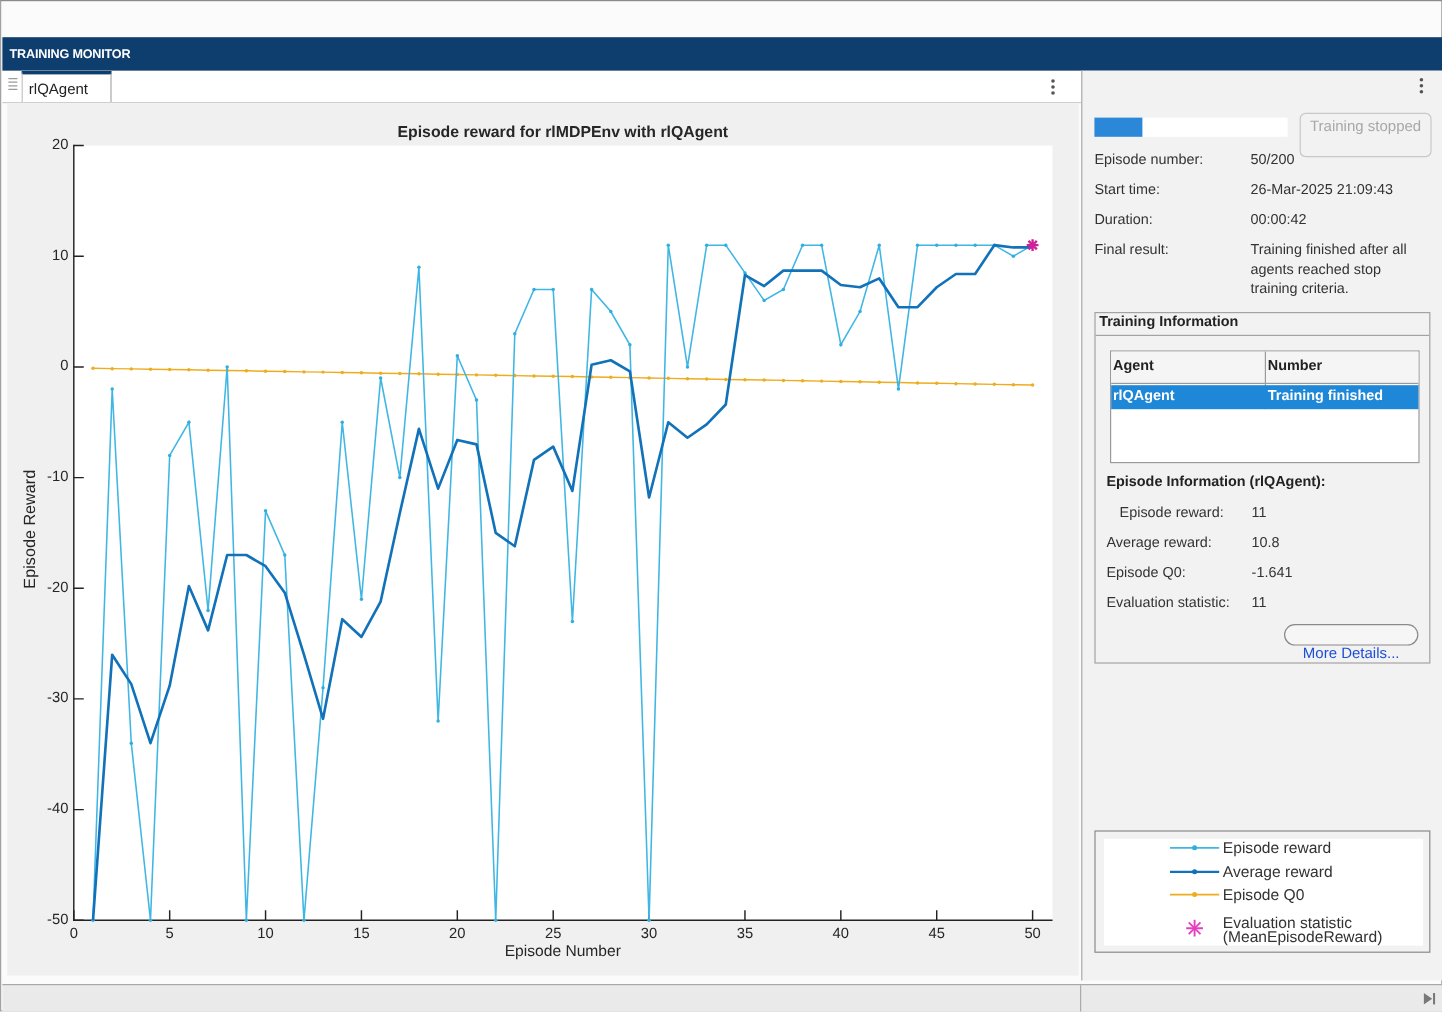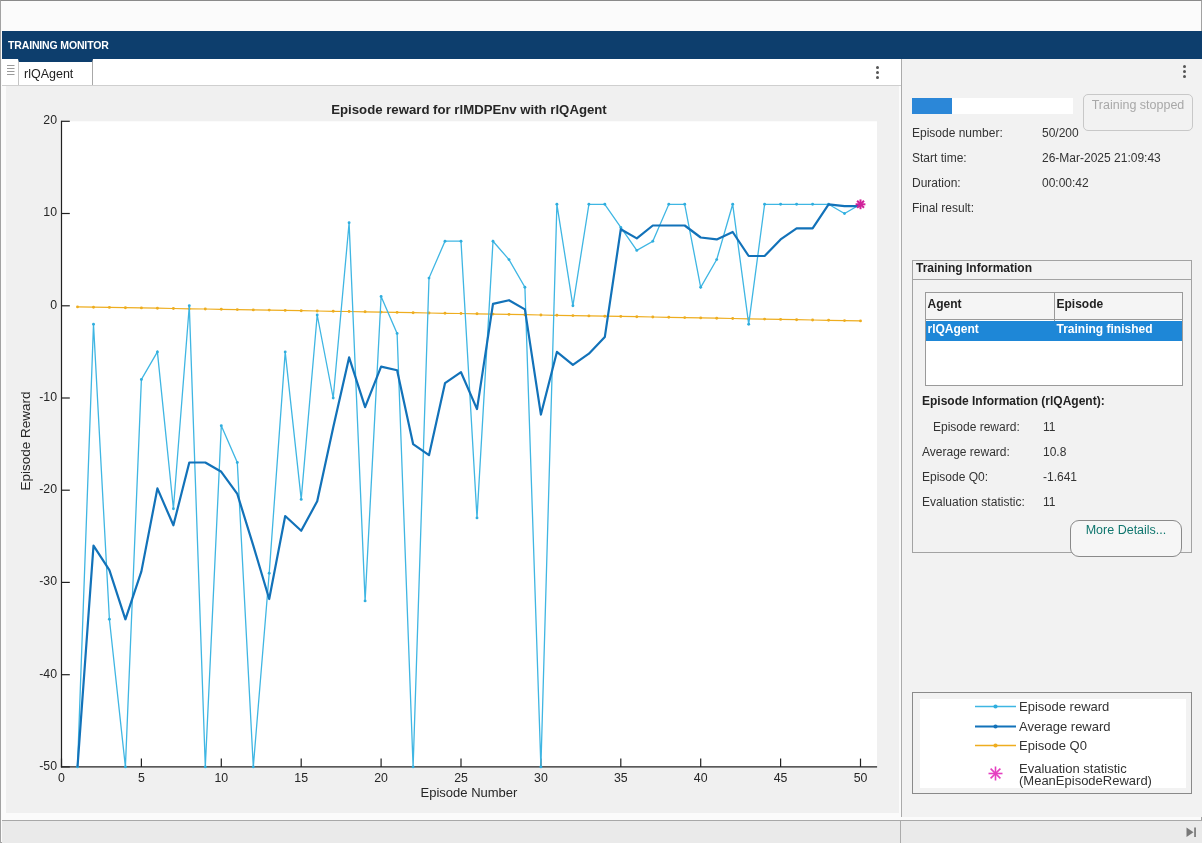--- a/index.html
+++ b/index.html
@@ -219,44 +219,45 @@
   <div class="abs" style="left:10px;top:39px;width:161px;height:16.5px;background:#fff"></div>
   <div class="abs" style="left:10px;top:39px;width:40px;height:16.5px;background:#2b87d8"></div>
   <div class="abs" style="left:181px;top:35px;width:110px;height:37px;border:1px solid #c8c8c8;border-radius:5px;text-align:center;padding-top:3px;font-size:12.5px;color:#a8a8a8">Training stopped</div>
   <div class="abs lbl" style="left:10px;top:67.5px">Episode number:</div>
       <div class="abs lbl" style="left:140px;top:67.5px">50/200</div>
   <div class="abs lbl" style="left:10px;top:92.5px">Start time:</div>
       <div class="abs lbl" style="left:140px;top:92.5px">26-Mar-2025 21:09:43</div>
   <div class="abs lbl" style="left:10px;top:117.5px">Duration:</div>
       <div class="abs lbl" style="left:140px;top:117.5px">00:00:42</div>
   <div class="abs lbl" style="left:10px;top:142.5px">Final result:</div>
+      <div class="abs lbl" style="left:140px;top:142.5px;width:140px;line-height:15.9px">Training finished after all agents reached stop training criteria.</div>
 
   <div class="grpbox" style="top:201px;height:293px">
     <div class="grphead">Training Information</div>
         <div class="grpline"></div>
     <div class="abs" style="left:12px;top:31px;width:258px;height:94px;background:#fff;border:1px solid #9a9a9a">
       <div class="abs" style="left:0;top:0;width:256px;height:27px;background:#f5f5f5;border-bottom:1px solid #9a9a9a"></div>
       <div class="abs" style="left:128px;top:0;width:1px;height:48px;background:#9a9a9a"></div>
       <div class="abs" style="left:1.5px;top:4px;font-size:12px;font-weight:bold;color:#222">Agent</div>
-      <div class="abs" style="left:130.5px;top:4px;font-size:12px;font-weight:bold;color:#222">Episode</div>
+      <div class="abs" style="left:130.5px;top:4px;font-size:12px;font-weight:bold;color:#222">Number</div>
       <div class="abs" style="left:0;top:28px;width:256px;height:20px;background:#1e87d7">
         <div class="abs" style="left:1.5px;top:1px;font-size:12px;font-weight:bold;color:#fff">rlQAgent</div>
         <div class="abs" style="left:130.5px;top:1px;font-size:12px;font-weight:bold;color:#fff">Training finished</div>
       </div>
     </div>
     <div class="abs" style="left:9px;top:133px;font-size:12px;font-weight:bold;color:#222">Episode Information (rlQAgent):</div>
     <div class="abs lbl" style="left:20px;top:159.5px">Episode reward:</div>
         <div class="abs lbl" style="left:130px;top:159.5px">11</div>
     <div class="abs lbl" style="left:9px;top:184.5px">Average reward:</div>
         <div class="abs lbl" style="left:130px;top:184.5px">10.8</div>
     <div class="abs lbl" style="left:9px;top:209.5px">Episode Q0:</div>
         <div class="abs lbl" style="left:130px;top:209.5px">-1.641</div>
     <div class="abs lbl" style="left:9px;top:234.5px">Evaluation statistic:</div>
         <div class="abs lbl" style="left:130px;top:234.5px">11</div>
-    <div class="abs" style="left:157px;top:259.5px;width:112px;height:37px;background:#f6f6f6;border:1px solid #8a8a8a;border-radius:9px;text-align:center;padding-top:2px;font-size:12.5px;color:#0f766e">More Details...</div>
+    <div class="abs" style="left:157px;top:259.5px;width:112px;height:16px;background:#f6f6f6;border:1px solid #8a8a8a;border-radius:9px;text-align:center;padding-top:16px;font-size:12.5px;color:#1d4ed8">More Details...</div>
   </div>
 
 
   <div class="grpbox" style="top:633px;height:102px;border-color:#8a8a8a">
     <div class="abs" style="left:7px;top:6px;width:266px;height:89px;background:#fff"></div>
     <svg class="abs" style="left:0;top:0" width="278" height="100" viewBox="0 0 278 100">
       <line x1="62" y1="13.5" x2="103" y2="13.5" stroke="#3fb6e3" stroke-width="1.5"></line>
           <circle cx="82.5" cy="13.5" r="2.1" fill="#30aede"></circle>
       <line x1="62" y1="33.5" x2="103" y2="33.5" stroke="#1272b9" stroke-width="1.8"></line>
           <circle cx="82.5" cy="33.5" r="2.1" fill="#1272b9"></circle>

